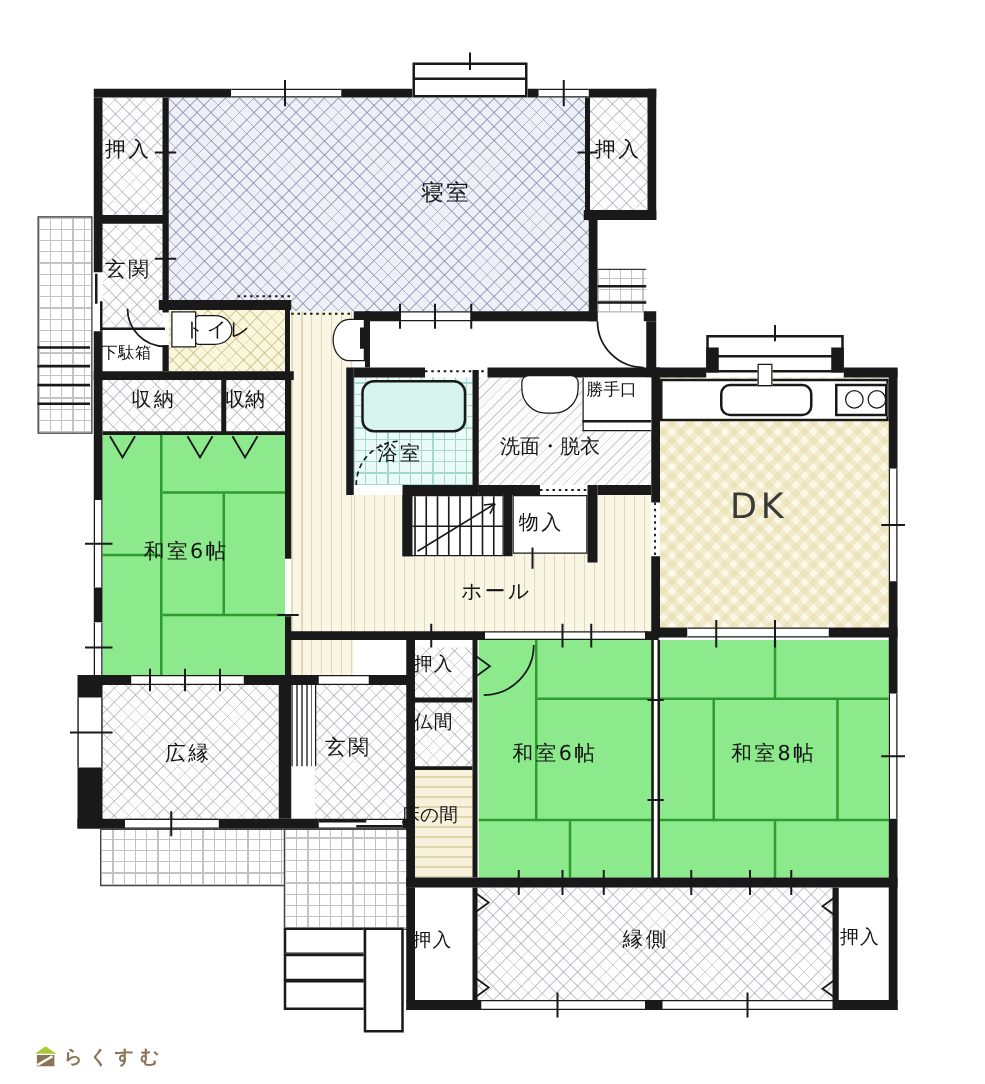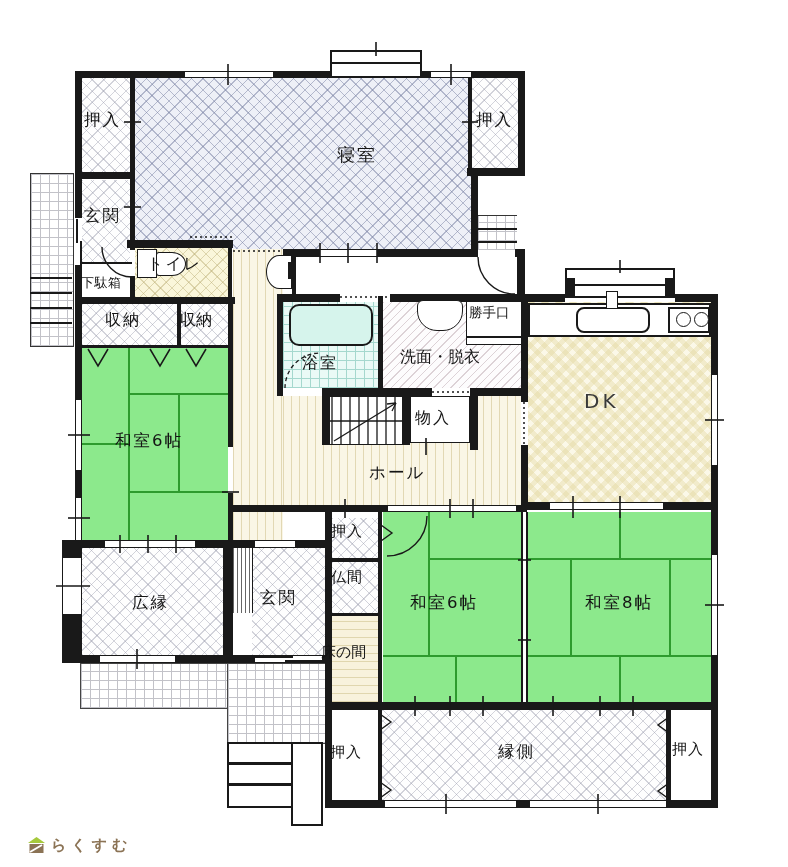--- a/index.html
+++ b/index.html
@@ -8,21 +8,21 @@
   .a{position:absolute;}
   .w{position:absolute;background:#191919;}
   .t{position:absolute;background:#191919;}
   .gl{position:absolute;background:#2e9b2e;}
   .winh{position:absolute;background:#fff;border-top:1.6px solid #191919;border-bottom:1.6px solid #191919;box-sizing:border-box;}
   .winv{position:absolute;background:#fff;border-left:1.6px solid #191919;border-right:1.6px solid #191919;box-sizing:border-box;}
   .gap{position:absolute;background:#fff;}
   .lbl{position:absolute;color:#141414;font-size:16.5px;letter-spacing:2px;white-space:nowrap;line-height:1.1;}
   .lbl.sm{font-size:13px;letter-spacing:0.5px;}
   .lbl.md{font-size:15px;letter-spacing:1px;}
-  .lbl.dk{font-size:20px;color:#3a3a3a;letter-spacing:3px;}
+  .lbl.dk{font-size:28px;color:#3a3a3a;letter-spacing:3px;}
   .lat-blue{background:
      repeating-linear-gradient(45deg,rgba(120,128,162,.50) 0 1px,transparent 1px 8px),
      repeating-linear-gradient(135deg,rgba(120,128,162,.50) 0 1px,transparent 1px 8px),#eef0f7;}
   .lat-white{background:
      repeating-linear-gradient(45deg,rgba(150,152,170,.42) 0 1px,transparent 1px 8px),
      repeating-linear-gradient(135deg,rgba(150,152,170,.42) 0 1px,transparent 1px 8px),#fefefe;}
   .lat-cream{background:
      repeating-linear-gradient(45deg,rgba(185,172,115,.45) 0 1px,transparent 1px 8px),
      repeating-linear-gradient(135deg,rgba(185,172,115,.45) 0 1px,transparent 1px 8px),#faf6da;}
   .tatami{background:#8ce98c;}

